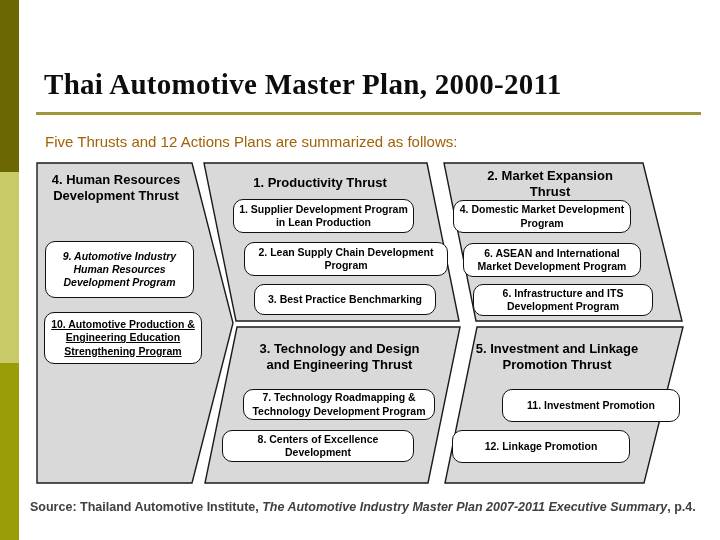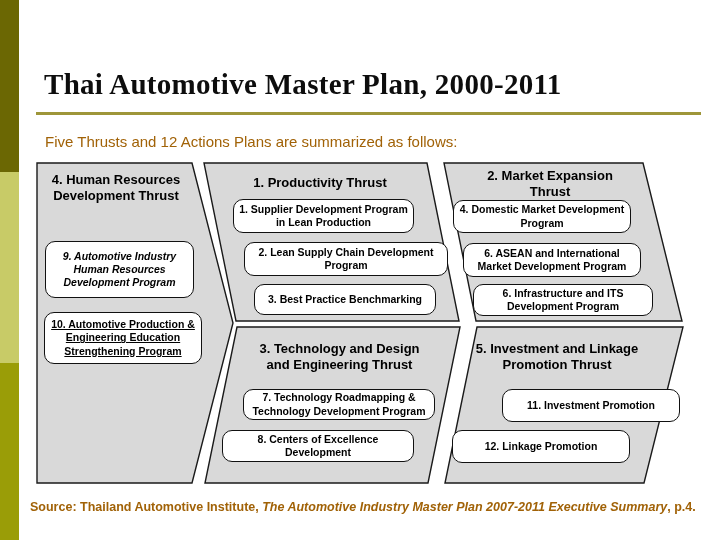--- a/index.html
+++ b/index.html
@@ -32,21 +32,21 @@
   .pbox {
     position:absolute; box-sizing:border-box;
     background:#ffffff; border:1.4px solid #111;
     border-radius:10px;
     display:flex; align-items:center; justify-content:center;
     text-align:center; font-size:10.5px; font-weight:bold;
     line-height:1.25; padding:2px 4px; color:#000;
   }
   .source-note {
     position:absolute; left:30px; top:500px; width:688px;
-    font-size:12.5px; font-weight:bold; line-height:1.25; color:#a16207;
+    font-size:12.5px; font-weight:bold; line-height:1.25; color:#404040;
   }
   .source-note .it { font-style:italic; }
 </style>
 </head>
 <body>
 
 <svg class="sidebar-svg" width="20" height="540">
   <rect x="0" y="0" width="19" height="172" fill="#6b6703"></rect>
   <rect x="0" y="172" width="19" height="191" fill="#c8cb67"></rect>
   <rect x="0" y="363" width="19" height="177" fill="#9a9d07"></rect>

